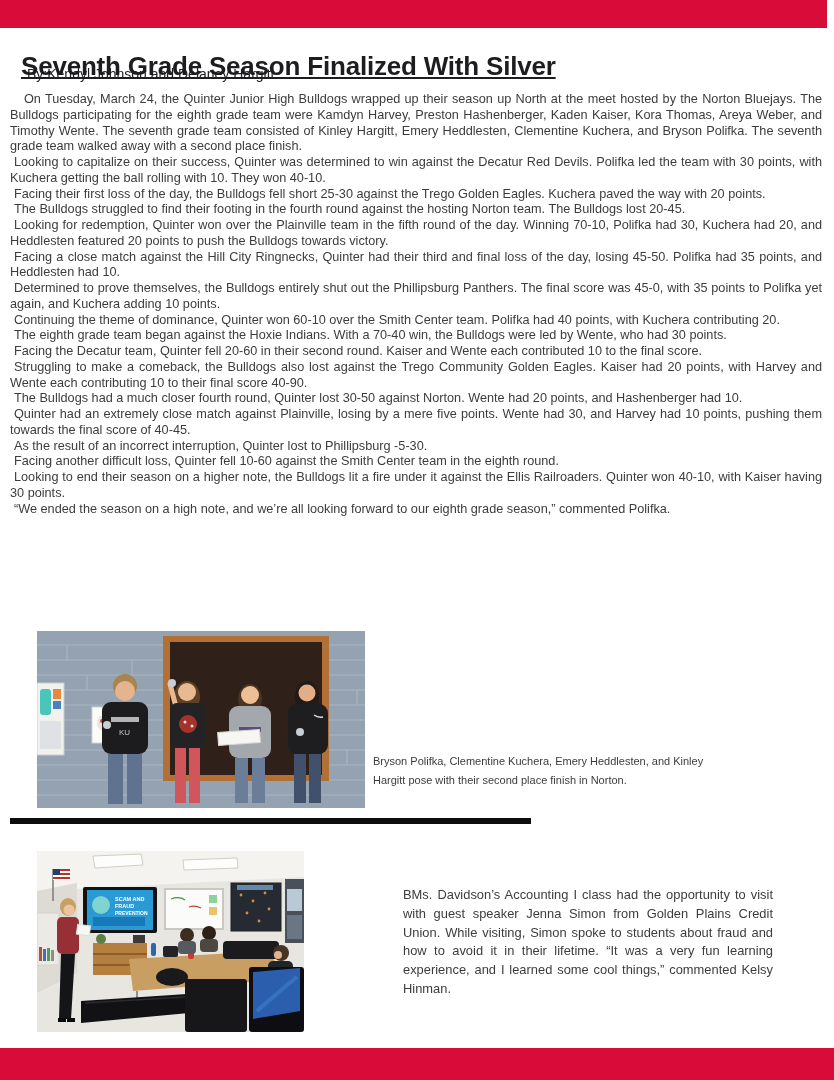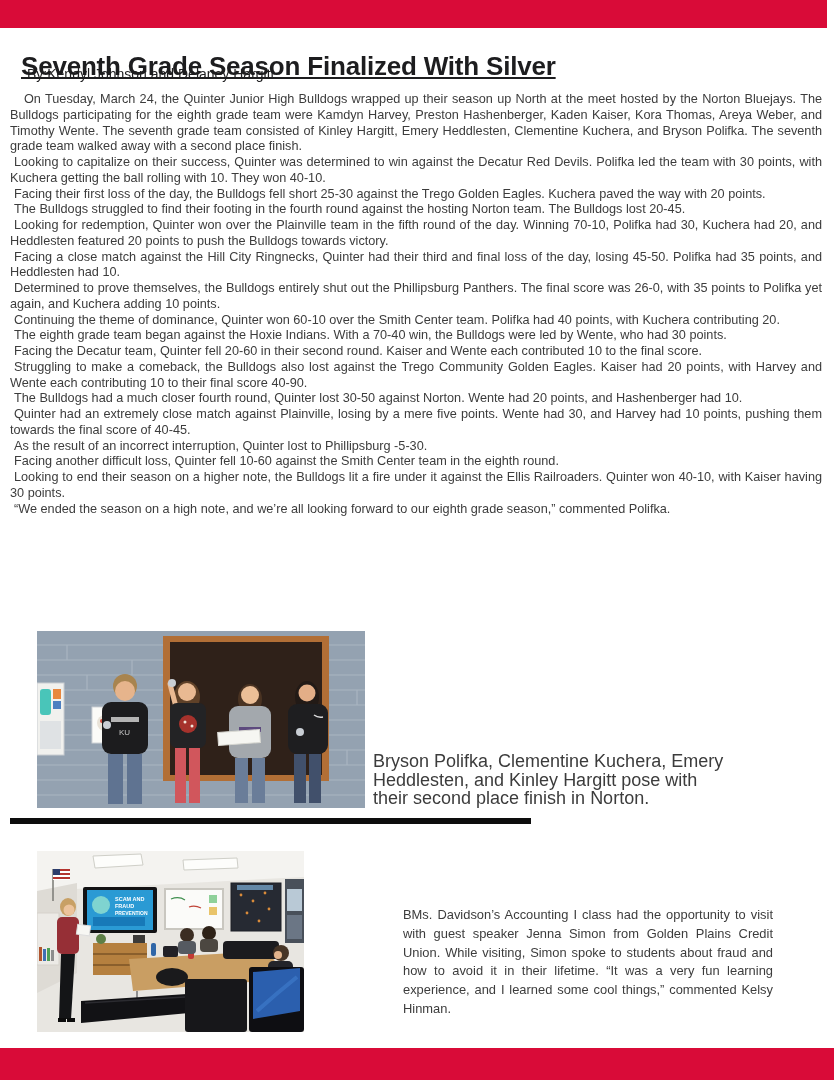--- a/index.html
+++ b/index.html
@@ -21,41 +21,41 @@
   }
   .article-body{
     position:absolute;left:10px;top:92px;width:812px;height:532px;overflow:hidden;
     font-size:12.7px;line-height:15.75px;color:#3c3c3c;text-align:justify;
   }
   .article-body p{margin:0;text-indent:4px;}
   .article-body p:first-child{text-indent:14px;}
   .photo{position:absolute;display:block;}
   .photo-team{left:37px;top:631px;width:328px;height:177px;}
   .photo-class{left:37px;top:851px;width:267px;height:181px;}
-  .caption{color:#3c3c3c;position:absolute;font-size:18px;}
+  .caption{color:#3c3c3c;position:absolute;font-size:11px;}
   .caption-team{left:373px;top:752px;width:356px;line-height:18.5px;text-align:left;}
-  .caption-class{left:403px;top:886px;width:370px;line-height:18.8px;text-align:justify;font-size:12.9px;margin-top:20px;}
+  .caption-class{left:403px;top:886px;width:370px;line-height:18.8px;text-align:justify;font-size:12.9px;}
   .divider{position:absolute;left:10px;top:818px;width:521px;height:6px;background:#0d0d0d;}
 </style>
 </head>
 <body>
 
 <div class="banner top" style="background: rgb(217, 11, 56);"></div>
 
 <h1 class="title">Seventh Grade Season Finalized With Silver</h1>
 <div class="byline">By:Kendyl Johnson and Delaney Hargitt</div>
 
 <div class="article-body">
     <p>On Tuesday, March 24, the Quinter Junior High Bulldogs wrapped up their season up North at the meet hosted by the Norton Bluejays. The Bulldogs participating for the eighth grade team were Kamdyn Harvey, Preston Hashenberger, Kaden Kaiser, Kora Thomas, Areya Weber, and Timothy Wente. The seventh grade team consisted of Kinley Hargitt, Emery Heddlesten, Clementine Kuchera, and Bryson Polifka. The seventh grade team walked away with a second place finish.</p>
     <p>Looking to capitalize on their success, Quinter was determined to win against the Decatur Red Devils. Polifka led the team with 30 points, with Kuchera getting the ball rolling with 10. They won 40-10.</p>
     <p>Facing their first loss of the day, the Bulldogs fell short 25-30 against the Trego Golden Eagles. Kuchera paved the way with 20 points.</p>
     <p>The Bulldogs struggled to find their footing in the fourth round against the hosting Norton team. The Bulldogs lost 20-45.</p>
     <p>Looking for redemption, Quinter won over the Plainville team in the fifth round of the day. Winning 70-10, Polifka had 30, Kuchera had 20, and Heddlesten featured 20 points to push the Bulldogs towards victory.</p>
     <p>Facing a close match against the Hill City Ringnecks, Quinter had their third and final loss of the day, losing 45-50. Polifka had 35 points, and Heddlesten had 10.</p>
-    <p>Determined to prove themselves, the Bulldogs entirely shut out the Phillipsburg Panthers. The final score was 26-0, with 35 points to Polifka yet again, and Kuchera adding 10 points.</p>
+    <p>Determined to prove themselves, the Bulldogs entirely shut out the Phillipsburg Panthers. The final score was 45-0, with 35 points to Polifka yet again, and Kuchera adding 10 points.</p>
     <p>Continuing the theme of dominance, Quinter won 60-10 over the Smith Center team. Polifka had 40 points, with Kuchera contributing 20.</p>
     <p>The eighth grade team began against the Hoxie Indians. With a 70-40 win, the Bulldogs were led by Wente, who had 30 points.</p>
     <p>Facing the Decatur team, Quinter fell 20-60 in their second round. Kaiser and Wente each contributed 10 to the final score.</p>
     <p>Struggling to make a comeback, the Bulldogs also lost against the Trego Community Golden Eagles. Kaiser had 20 points, with Harvey and Wente each contributing 10 to their final score 40-90.</p>
     <p>The Bulldogs had a much closer fourth round, Quinter lost 30-50 against Norton. Wente had 20 points, and Hashenberger had 10.</p>
     <p>Quinter had an extremely close match against Plainville, losing by a mere five points. Wente had 30, and Harvey had 10 points, pushing them towards the final score of 40-45.</p>
     <p>As the result of an incorrect interruption, Quinter lost to Phillipsburg -5-30.</p>
     <p>Facing another difficult loss, Quinter fell 10-60 against the Smith Center team in the eighth round.</p>
     <p>Looking to end their season on a higher note, the Bulldogs lit a fire under it against the Ellis Railroaders. Quinter won 40-10, with Kaiser having 30 points.</p>
     <p>“We ended the season on a high note, and we’re all looking forward to our eighth grade season,” commented Polifka.</p>

